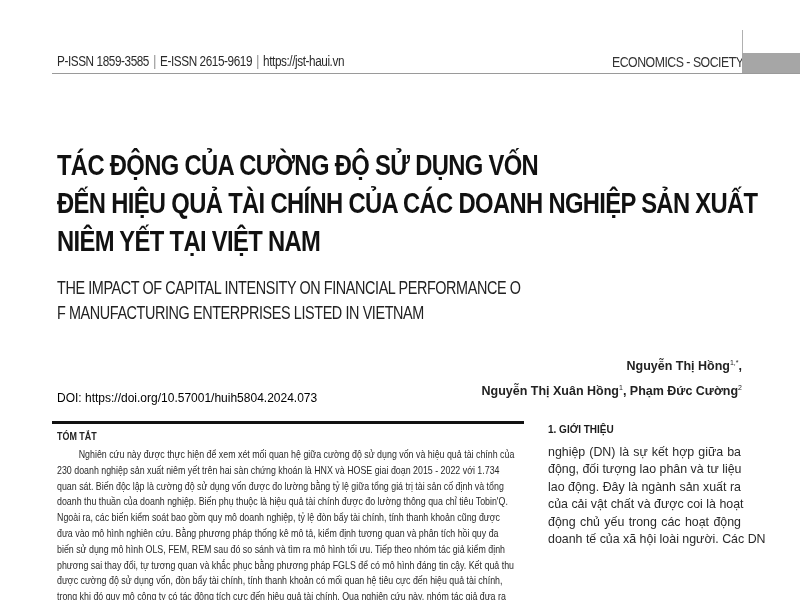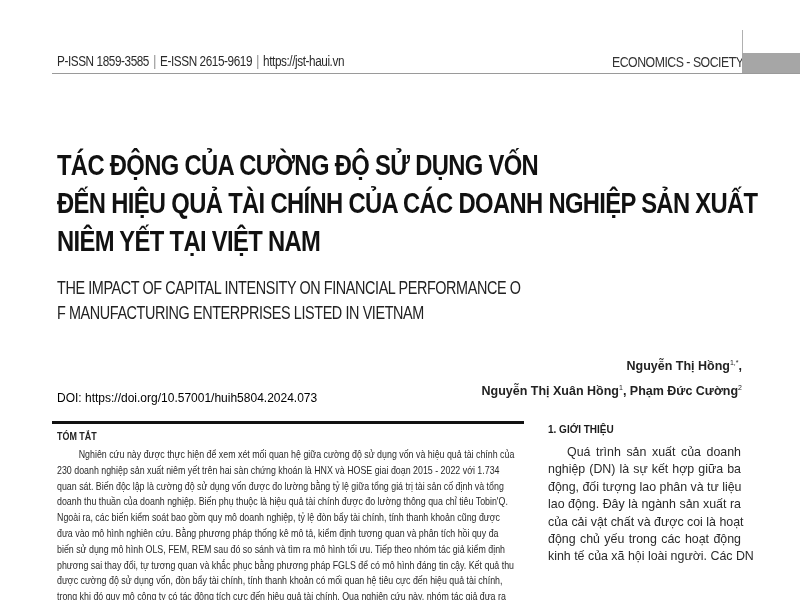--- a/index.html
+++ b/index.html
@@ -127,21 +127,20 @@
   <div class="line">Ngoài ra, các biến kiểm soát bao gồm quy mô doanh nghiệp, tỷ lệ đòn bẩy tài chính, tính thanh khoản cũng được</div>
   <div class="line">đưa vào mô hình nghiên cứu. Bằng phương pháp thống kê mô tả, kiểm định tương quan và phân tích hồi quy đa</div>
   <div class="line">biến sử dụng mô hình OLS, FEM, REM sau đó so sánh và tìm ra mô hình tối ưu. Tiếp theo nhóm tác giả kiểm định</div>
   <div class="line">phương sai thay đổi, tự tương quan và khắc phục bằng phương pháp FGLS để có mô hình đáng tin cậy. Kết quả thu</div>
   <div class="line">được cường độ sử dụng vốn, đòn bẩy tài chính, tính thanh khoản có mối quan hệ tiêu cực đến hiệu quả tài chính,</div>
   <div class="line">trong khi đó quy mô công ty có tác động tích cực đến hiệu quả tài chính. Qua nghiên cứu này, nhóm tác giả đưa ra</div>
 </div>
 
 <div class="sec1-heading">1. GIỚI THIỆU</div>
 <div class="sec1-body">
-  <div class="line first">Quá trình sản xuất của doanh</div>
   <div class="line">nghiệp (DN) là sự kết hợp giữa ba</div>
   <div class="line">động, đối tượng lao phân và tư liệu</div>
   <div class="line">lao động. Đây là ngành sản xuất ra</div>
   <div class="line">của cải vật chất và được coi là hoạt</div>
   <div class="line">động chủ yếu trong các hoạt động</div>
-  <div class="line">kinh tế của xã hội loài người. Các DN</div>
+  <div class="line">doanh tế của xã hội loài người. Các DN</div>
 
 </div>
 
 </body></html>

